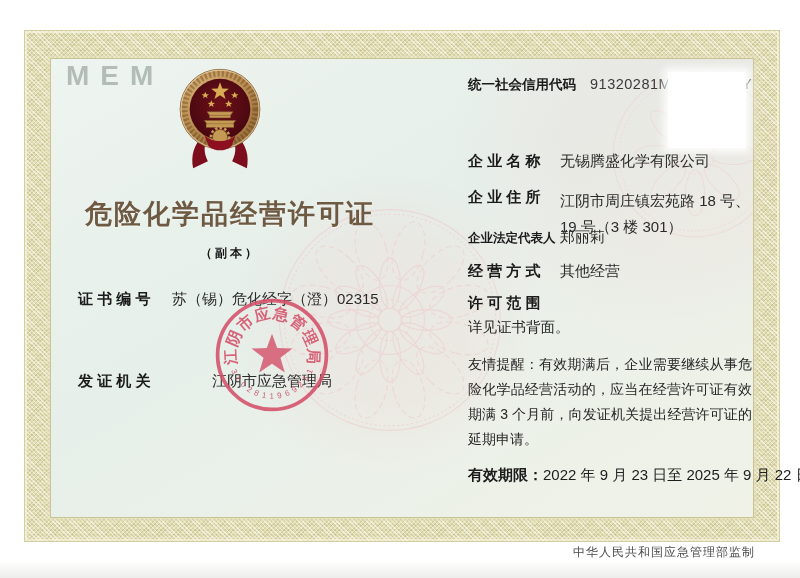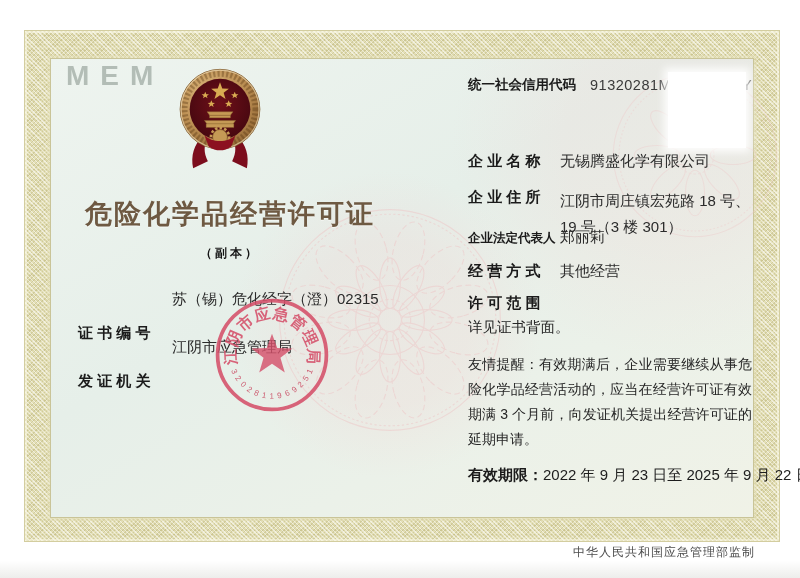--- a/index.html
+++ b/index.html
@@ -44,23 +44,23 @@
     font-size:27px;font-weight:bold;color:#6e5942;letter-spacing:2px;
     text-shadow:0 1px 0 rgba(255,255,255,.5);
   }
   .subtitle{
     position:absolute;left:55px;top:245px;width:350px;text-align:center;
     font-size:12px;font-weight:bold;color:#141414;letter-spacing:3px;
   }
   .row{position:absolute;display:flex;align-items:flex-start;}
   .lbl{font-weight:bold;color:#1b1b1b;font-size:15px;white-space:nowrap;}
   .val{color:#2b2b2b;font-size:15px;}
-  .row-left .lbl{width:94px;margin-top:34px;}
+  .row-left .lbl{width:94px;}
   .row-left .val{margin-left:0;}
-  .credit-row{position:absolute;left:468px;top:76px;display:flex;align-items:center;}
+  .credit-row{position:absolute;left:468px;top:76px;display:flex;}
   .credit-row .lbl{font-size:13.5px;}
   .credit-row .val{margin-left:14px;font-size:14.5px;color:#3a3a3a;letter-spacing:.5px;}
   .small-lbl{font-size:12.5px !important;padding-top:2px;}
   .reminder{
     position:absolute;left:468px;top:352px;width:284px;
     font-size:14px;line-height:25px;color:#262626;text-align:justify;
   }
   .scope-val{position:absolute;left:468px;top:318px;font-size:14.5px;color:#262626;}
   .validity{position:absolute;left:468px;top:466px;font-size:15px;white-space:nowrap;}
   .validity .lbl{font-size:15px;}
@@ -181,21 +181,21 @@
     <path d="M42,88 C51,97 69,97 78,88 L73,101 C65,107 55,107 47,101 Z" fill="#8c1020"></path>
   </svg>
 
   <div class="title">危险化学品经营许可证</div>
   <div class="subtitle">（副本）</div>
 
   <div class="row row-left" style="left:78px;top:290px;">
     <span class="lbl">证 书 编 号</span>
     <span class="val">苏（锡）危化经字（澄）02315</span>
   </div>
-  <div class="row row-left" style="left:78px;top:338px;">
+  <div class="row row-left" style="left:78px;top:372px;gap:40px;">
     <span class="lbl">发 证 机 关</span>
     <span class="val">江阴市应急管理局</span>
   </div>
 
   <svg class="stamp" width="128" height="128" viewBox="0 0 120 120">
     <circle cx="60" cy="60" r="51" fill="none" stroke="#d5506a" stroke-width="3.5"></circle>
     <path id="arcTop" d="M 27.2,68.8 A 34 34 0 1 1 92.8,68.8" fill="none"></path>
     <text font-size="14.5" font-weight="bold" fill="#d5506a" letter-spacing="0">
       <textPath href="#arcTop" startOffset="0" textLength="124">江阴市应急管理局</textPath>
     </text>

